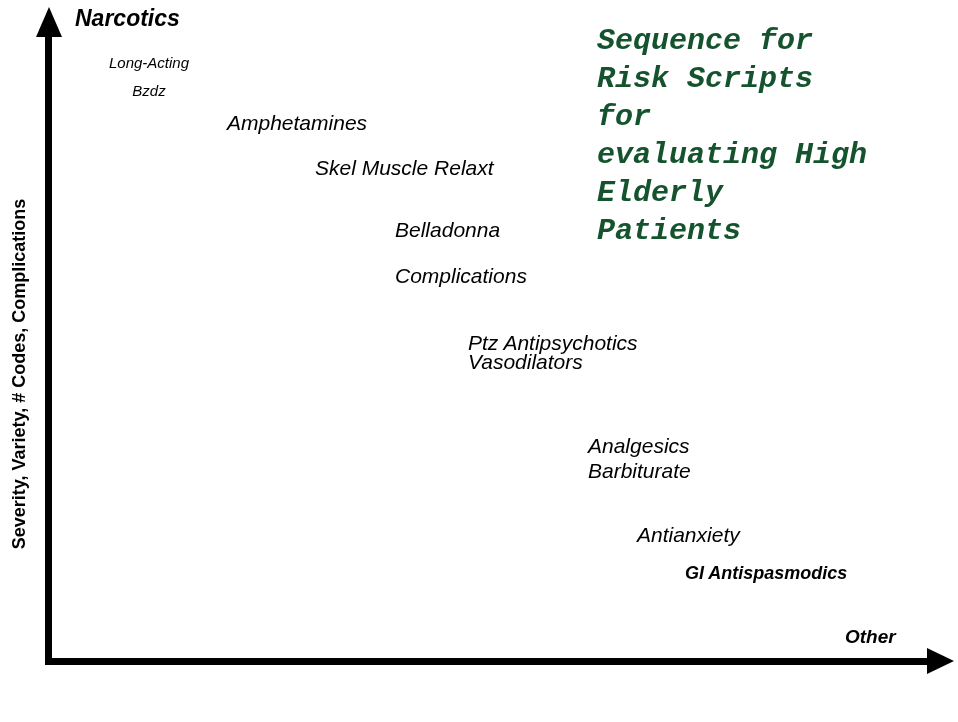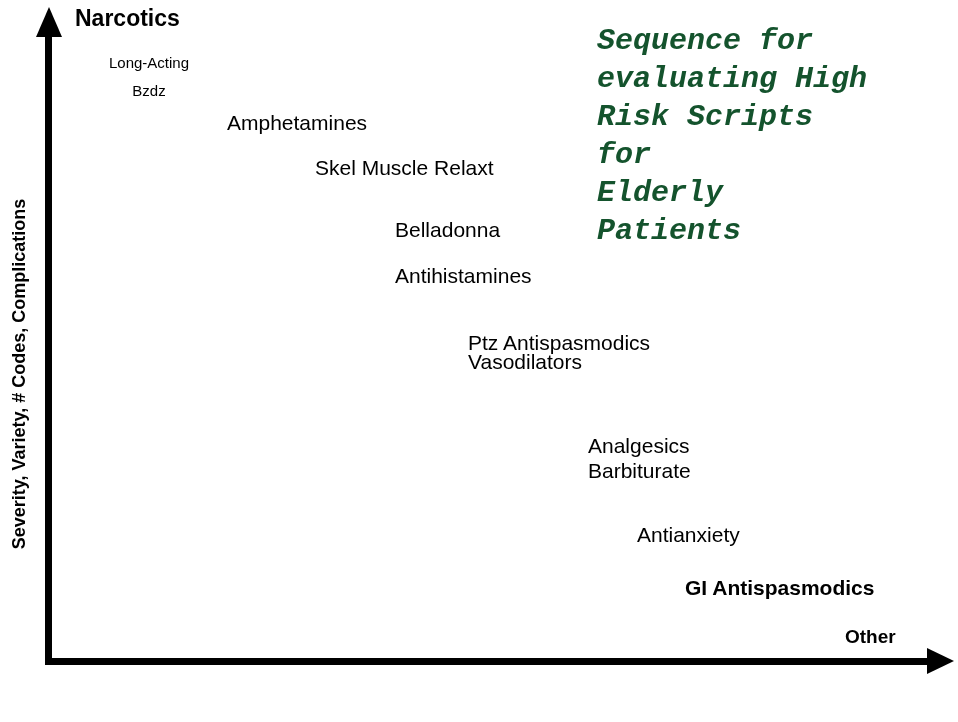--- a/index.html
+++ b/index.html
@@ -66,41 +66,42 @@
     font-weight: bold;
     font-style: italic;
     line-height: 38px;
   }
   
   .pt {
     position: absolute;
     line-height: 1.2;
     white-space: nowrap;
     font-size: 21px;
+    font-style: italic;
   }
   .pt.bold { font-weight: bold; }
   .pt.center { text-align: center; }
 </style>
 </head>
 <body>
 
 <div class="slide">
 
   <div class="v-shaft"></div>
   <div class="v-arrowhead"></div>
 
   <div class="h-shaft"></div>
   <div class="h-arrowhead"></div>
 
   <div class="y-axis-label">Severity, Variety, # Codes, Complications</div>
 
   <div class="slide-title" style="color: #14532d; font-family: Liberation Mono, monospace;">
       <div>Sequence for</div>
+      <div>Risk Scripts for</div>
       <div>evaluating High</div>
-      <div>Risk Scripts for</div>
       <div>Elderly Patients</div>
     </div>
 
   <div>
       <div class="pt bold" style="left: 75px; top: 5px; font-size: 23px;">
         <div>Narcotics</div>
       </div>
       <div class="pt center" style="left: 85px; top: 49px; font-size: 15px; width: 128px; line-height: 28px;">
         <div>Long-Acting</div>
         <div>Bzdz</div>
@@ -108,36 +109,36 @@
       <div class="pt" style="left: 227px; top: 110px; font-size: 21px;">
         <div>Amphetamines</div>
       </div>
       <div class="pt" style="left: 315px; top: 155px; font-size: 21px;">
         <div>Skel Muscle Relaxt</div>
       </div>
       <div class="pt" style="left: 395px; top: 217px; font-size: 21px;">
         <div>Belladonna</div>
       </div>
       <div class="pt" style="left: 395px; top: 263px; font-size: 21px;">
-        <div>Antihistamines</div>
+        <div>Complications</div>
       </div>
       <div class="pt" style="left: 468px; top: 330px; font-size: 21px;">
-        <div>Ptz Antispasmodics</div>
+        <div>Ptz Antipsychotics</div>
       </div>
       <div class="pt" style="left: 468px; top: 349px; font-size: 21px;">
         <div>Vasodilators</div>
       </div>
       <div class="pt" style="left: 588px; top: 433px; font-size: 21px; line-height: 25px;">
         <div>Analgesics</div>
         <div>Barbiturate</div>
       </div>
       <div class="pt" style="left: 637px; top: 522px; font-size: 21px;">
         <div>Antianxiety</div>
       </div>
-      <div class="pt bold" style="left: 685px; top: 575px; font-size: 21px;">
+      <div class="pt bold" style="left: 685px; top: 563px; font-size: 18px;">
         <div>GI Antispasmodics</div>
       </div>
       <div class="pt bold" style="left: 845px; top: 626px; font-size: 19px;">
         <div>Other</div>
       </div>
     </div>
 
 </div>
 
 </body></html>

